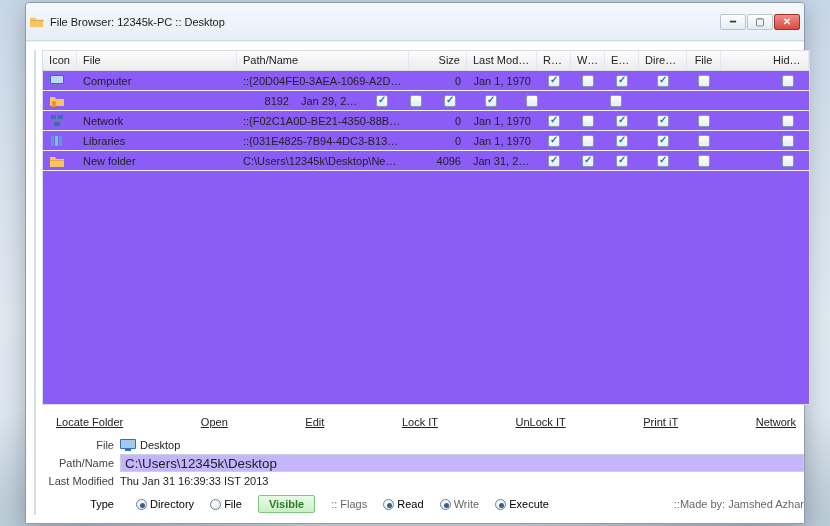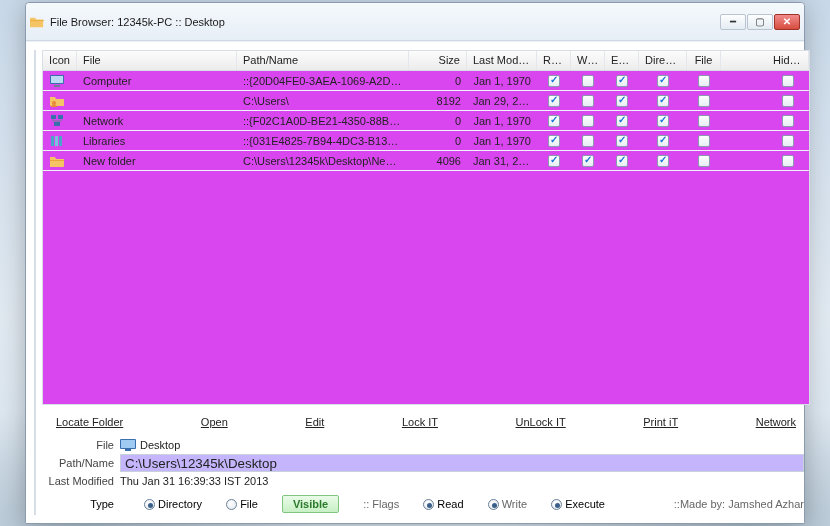--- a/index.html
+++ b/index.html
@@ -19,38 +19,38 @@
 .win-btn.close { background: linear-gradient(to bottom, #f18c8c, #d64c3e); border-color:#a03228; color:#fff;}
 .win-btn.close span { font-weight:bold; }
 .client { flex:1; display:flex; padding:8px; gap:6px; background:#fff; border-top:1px solid #eef2f7; position:relative;}
 .tree-pane { width:146px; border:1px solid #d8dee6; background:#fff; overflow:auto; }
 .tree-root { padding:2px 0; }
 .tree-item { display:flex; align-items:center; gap:4px; padding:2px 4px 2px 8px; white-space:nowrap; cursor:pointer; }
 .tree-item.child { padding-left:24px; }
 .tree-item.selected { background:#1a6fd6; color:#fff; }
 .tree-item .glyph { width:14px; height:14px; display:inline-flex; align-items:center; justify-content:center; }
 .main-pane { flex:1; display:flex; flex-direction:column; gap:6px; }
-.grid-wrap { flex:1; border:1px solid #d8dee6; overflow:hidden; display:flex; flex-direction:column; background:#d946ef;}
+.grid-wrap { flex:1; border:1px solid #d8dee6; overflow:hidden; display:flex; flex-direction:column; background:#8b5cf6;}
 .grid-header { display:flex; height:20px; background:linear-gradient(to bottom,#fcfcfc,#ececec); border-bottom:1px solid #d8dee6; }
 .grid-header .col { border-right:1px solid #e3e7ec; padding:3px 6px; color:#222; overflow:hidden; text-overflow:ellipsis; white-space:nowrap; }
 .grid-body { flex:1; overflow:auto; }
 .grid-row { display:flex; height:20px; border-bottom:1px solid #eef1f5; align-items:center; }
 .grid-row .cell { padding:2px 6px; overflow:hidden; text-overflow:ellipsis; white-space:nowrap; color:#222;}
 .col-icon{width:34px;text-align:center;} .col-file{width:160px;} .col-path{width:172px;} .col-size{width:38px;text-align:right;margin-left:20px;} .col-lm{width:70px;text-align:right;} .col-chk{width:34px;text-align:center;} .col-hidden{width:42px;text-align:center;margin-left:46px;}
 .checkbox { display:inline-block; width:12px; height:12px; border:1px solid #8a9bb0; background:linear-gradient(to bottom,#fdfefe,#e8eef4); border-radius:2px; position:relative; vertical-align:middle;}
 .checkbox.on::after { content:"✓"; position:absolute; left:1px; top:-2px; font-size:10px; color:#1a6fd6; font-weight:bold;}
 .cmdbar { display:flex; gap:8px; padding:3px 6px; }
 .cmdbar .cmd { flex:0 0 auto; padding:2px 8px; cursor:pointer; text-decoration:underline; color:#222; }
 .cmdbar .spacer { flex:1; }
 .form-rows { display:flex; flex-direction:column; gap:3px; }
 .form-row { display:flex; align-items:center; padding:0 6px; }
 .form-row .lbl { width:72px; text-align:right; padding-right:6px; color:#444; }
 .form-row .val { flex:1; display:flex; align-items:center; gap:4px; color:#222;}
 .input-box { flex:1; height:18px; border:1px solid #c9d2dc; background:#c4b5fd; padding:2px 4px; color:#222;}
-.chiprow { display:flex; align-items:center; gap:24px; padding:2px 6px; }
+.chiprow { display:flex; align-items:center; gap:16px; padding:2px 6px; }
 .radio { display:inline-block; width:11px;height:11px;border:1px solid #6a7f96;border-radius:50%; background:radial-gradient(circle at 40% 35%,#fff,#dfe7ef); position:relative; vertical-align:middle;}
 .radio.on::after{content:"";position:absolute;left:3px;top:3px;width:5px;height:5px;border-radius:50%;background:#3a5f8a;}
 .btn-visible { border:1px solid #7fc47f; background:linear-gradient(to bottom,#e9fbe8,#c8f0c5); color:#2a7a2a; padding:2px 10px; border-radius:2px; cursor:pointer;font-weight:bold;}
 .muted { color:#666; }
 svg { display:block; }
 </style>
 </head>
 <body>
 <div class="bg-mountains"></div>
 
@@ -170,21 +170,20 @@
             </div>
             <div class="grid-row">
               <div class="cell col-icon">
                 <svg width="16" height="14" viewBox="0 0 16 14">
                   <path fill="#f5c565" d="M1 3h5l1 2h8v7H1z"></path>
                   <circle cx="5" cy="9" r="2" fill="#e88a3a"></circle>
                   <path fill="#e88a3a" d="M2 13c0-1.5 1.5-2.5 3-2.5s3 1 3 2.5z"></path>
                 </svg>
               </div>
               <div class="cell col-file"></div>
-              <div class="cell col-path">C:\Users\</div>
               <div class="cell col-size">8192</div>
               <div class="cell col-lm">Jan 29, 2013</div>
               <div class="cell col-chk"><span class="checkbox on"></span></div>
               <div class="cell col-chk"><span class="checkbox"></span></div>
               <div class="cell col-chk"><span class="checkbox on"></span></div>
               <div class="cell col-chk" style="width:48px"><span class="checkbox on"></span></div>
               <div class="cell col-chk"><span class="checkbox"></span></div>
               <div class="cell col-hidden"><span class="checkbox"></span></div>
             </div>
             <div class="grid-row">

